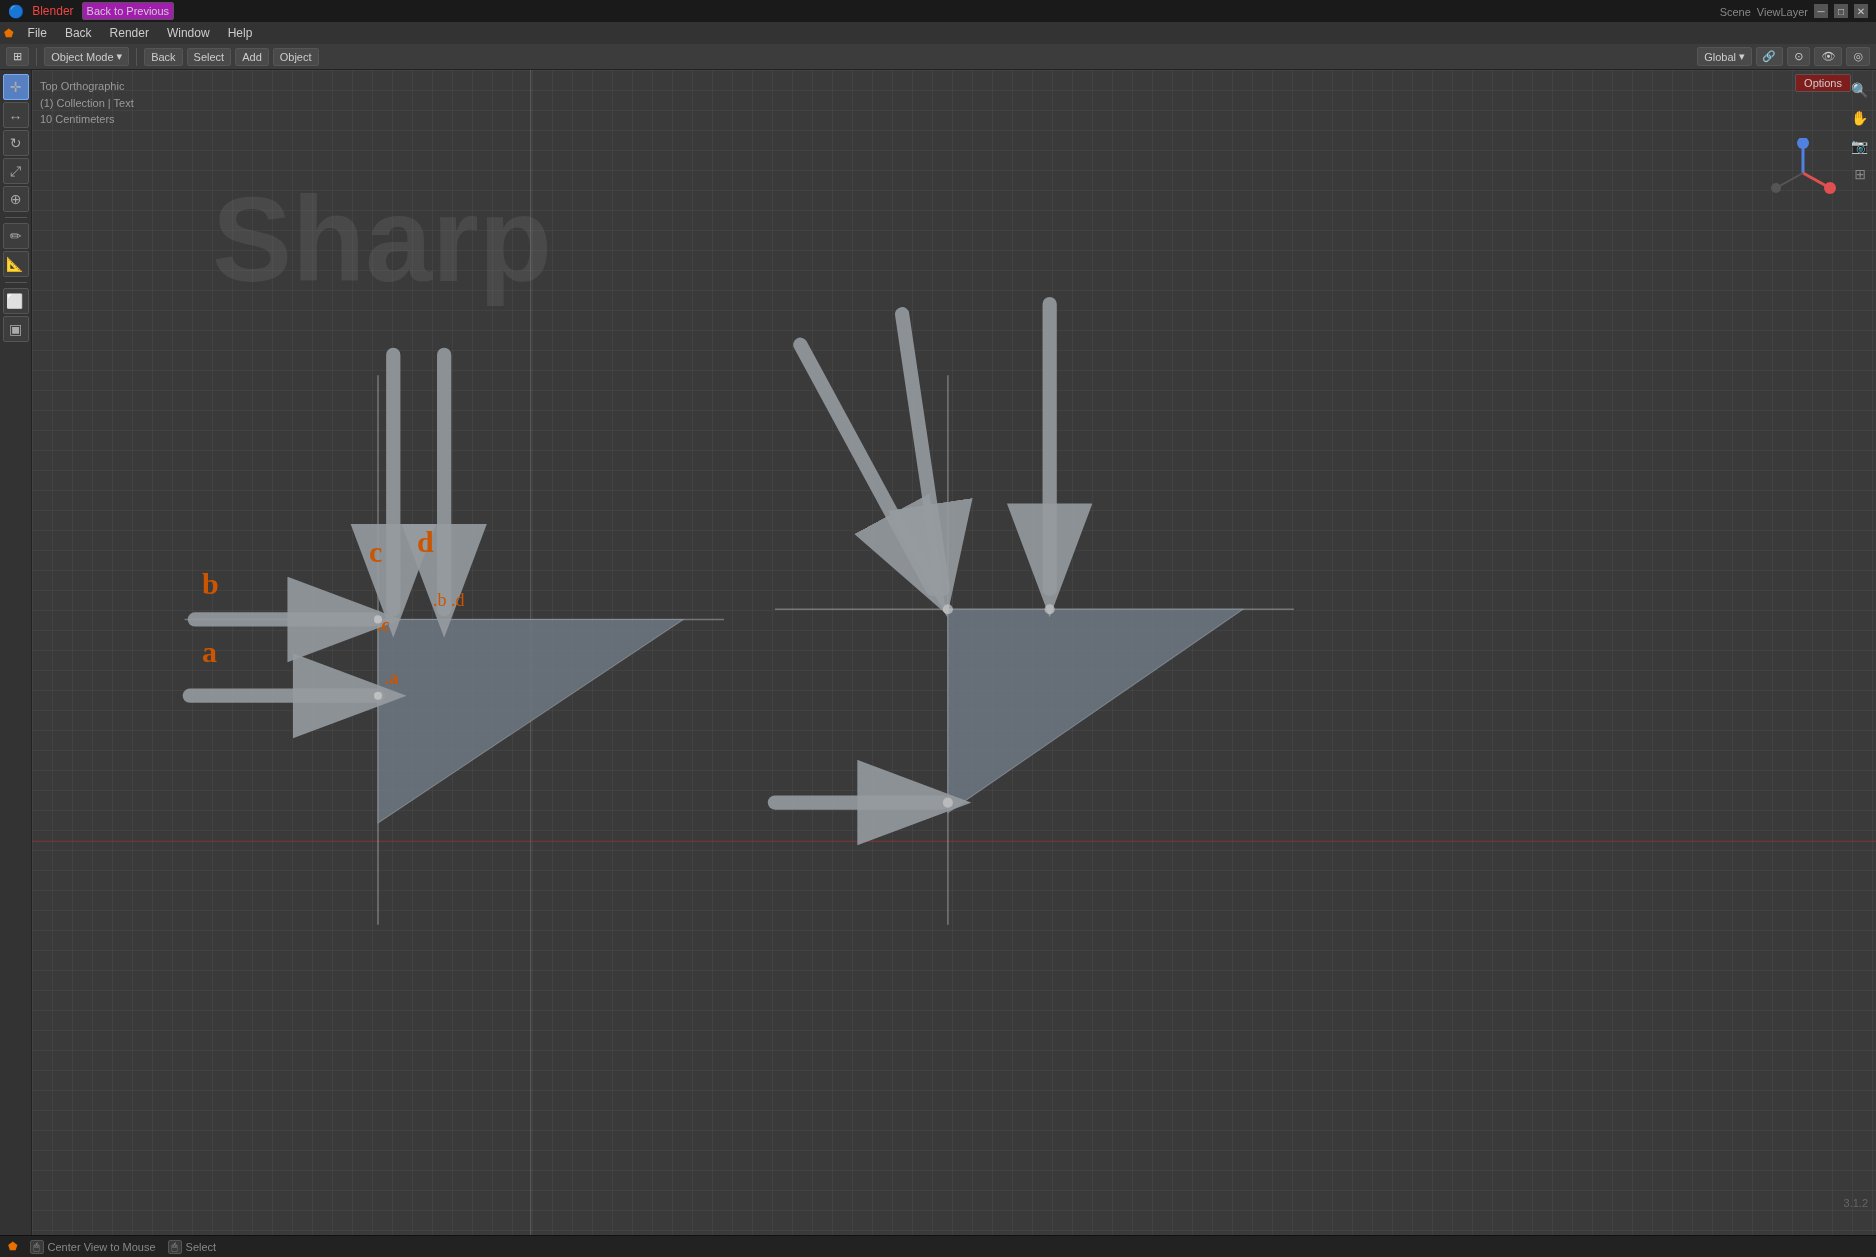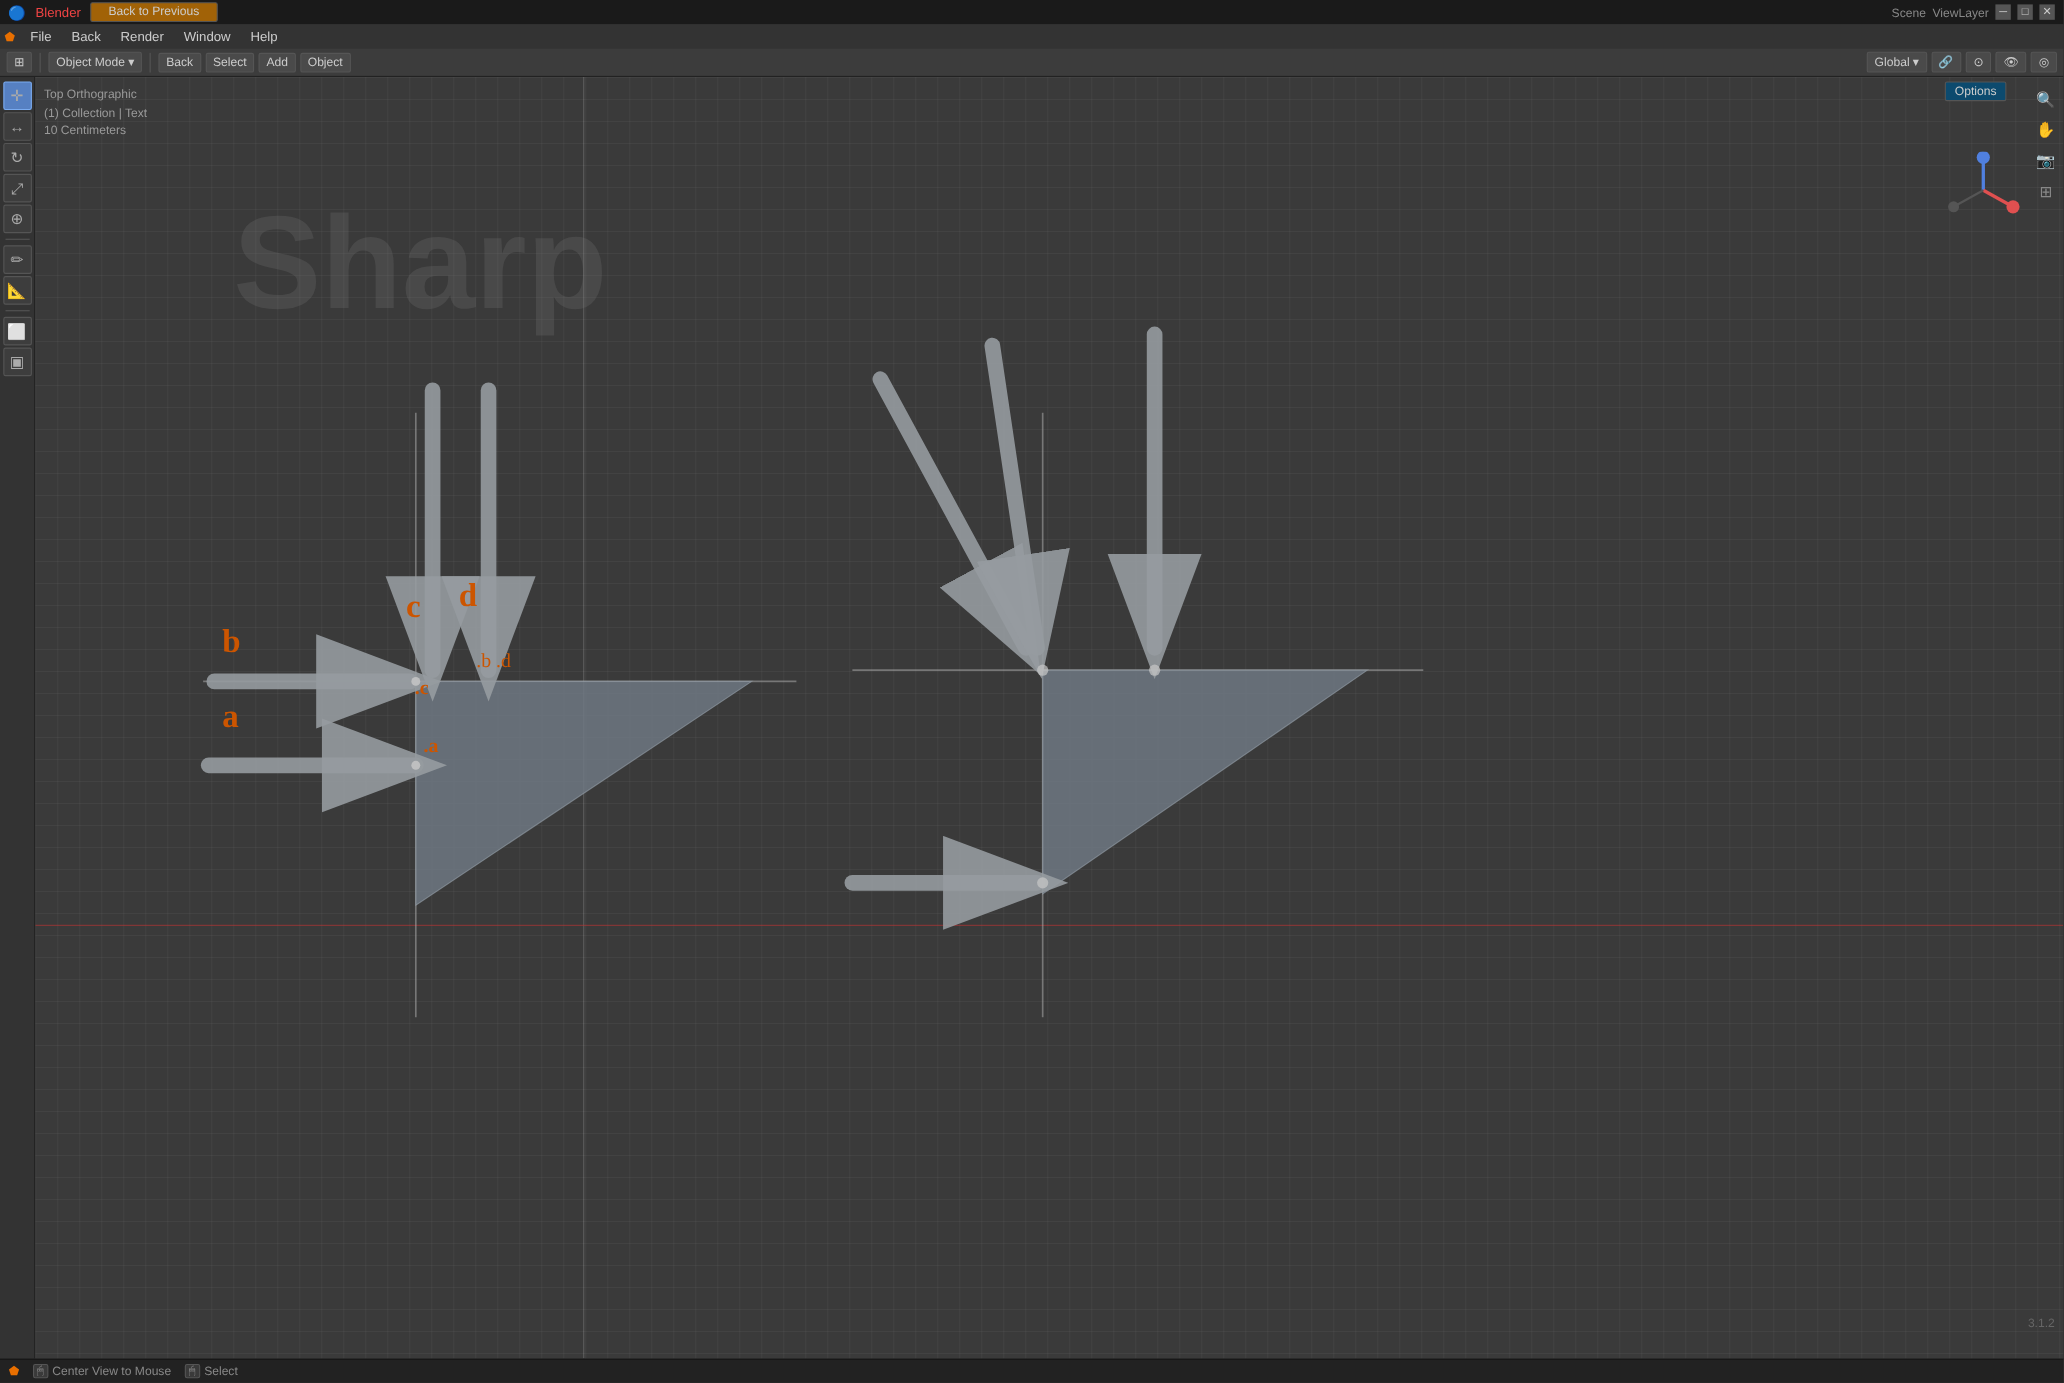--- a/index.html
+++ b/index.html
@@ -26,24 +26,24 @@
     #titlebar-left {
       display: flex;
       align-items: center;
       gap: 8px;
     }
     #titlebar-title {
       font-size: 12px;
       color: #ef4444;
     }
     #back-to-previous {
-      background: #a16207;
+      background: #a21caf;
       border: 1px solid #555;
       color: #ccc;
-      padding: 2px 16px;
+      padding: 2px 4px;
       font-size: 11px;
       cursor: pointer;
       border-radius: 2px;
     }
     #titlebar-controls {
       display: flex;
       gap: 6px;
       align-items: flex-end;
     }
     .win-btn {
@@ -247,22 +247,22 @@
       position: absolute;
       top: 0; left: 0;
       width: 100%;
       height: 100%;
     }
 
     
     #options-btn {
       position: absolute;
       top: 4px;
-      right: 52px;
-      background: #0c4a6e;
+      right: 25px;
+      background: #7f1d1d;
       border: 1px solid #555;
       color: #ccc;
       font-size: 11px;
       padding: 2px 8px;
       cursor: pointer;
       border-radius: 2px;
     }
 
     
     #gizmo-overlay {

